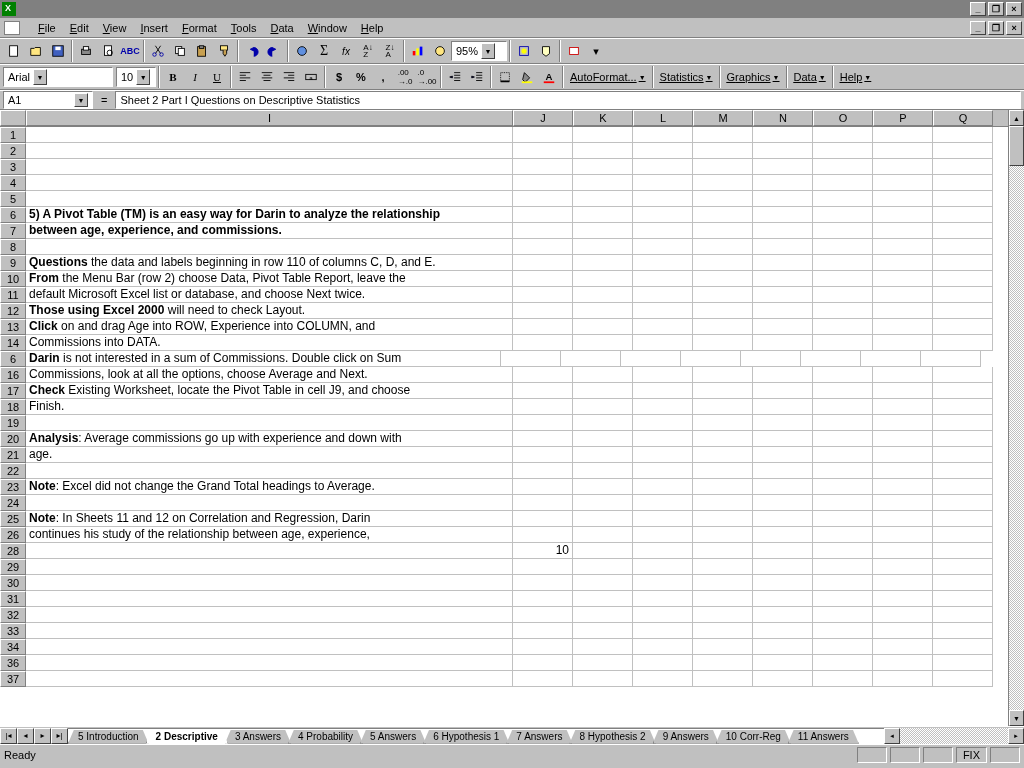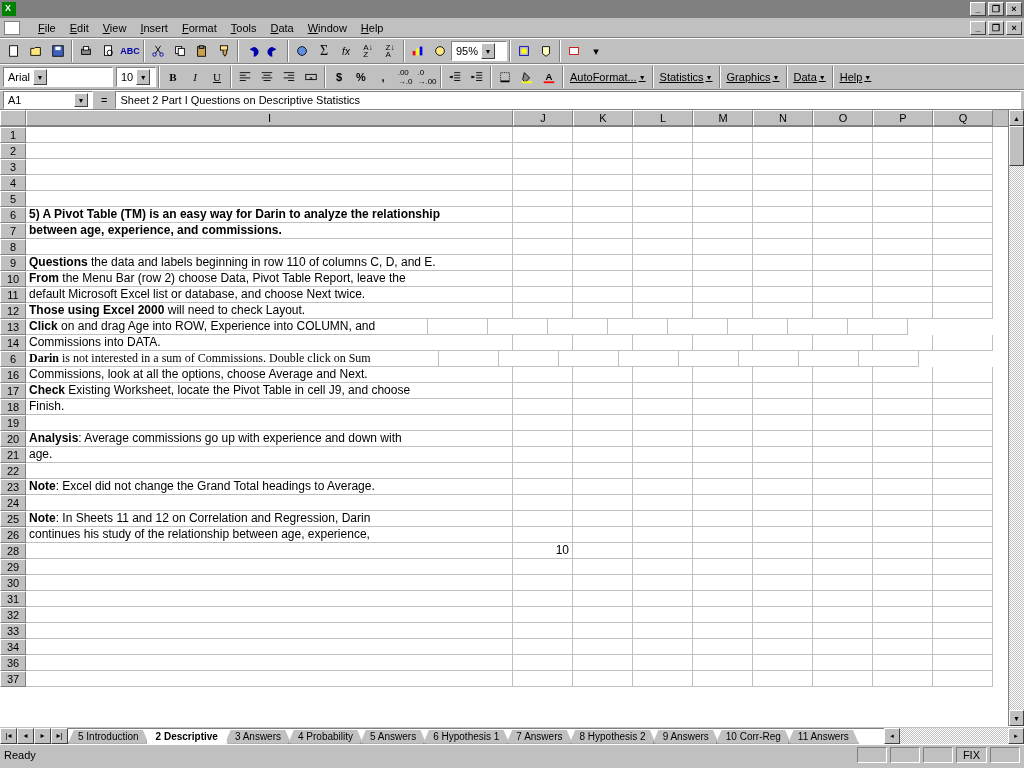--- a/index.html
+++ b/index.html
@@ -440,21 +440,21 @@
           <div class="cell" style="width: 60px;"></div>
           <div class="cell" style="width: 60px;"></div>
           <div class="cell" style="width: 60px;"></div>
           <div class="cell" style="width: 60px;"></div>
           <div class="cell" style="width: 60px;"></div>
           <div class="cell" style="width: 60px;"></div>
           <div class="cell" style="width: 60px;"></div>
         </div>
         <div class="row">
           <div class="rowh">13</div>
-          <div class="cell" style="width: 402px;"><b>Click</b> on and drag Age into ROW, Experience into COLUMN, and</div>
+          <div class="cell" style="width: 487px;"><b>Click</b> on and drag Age into ROW, Experience into COLUMN, and</div>
           <div class="cell" style="width: 60px;"></div>
           <div class="cell" style="width: 60px;"></div>
           <div class="cell" style="width: 60px;"></div>
           <div class="cell" style="width: 60px;"></div>
           <div class="cell" style="width: 60px;"></div>
           <div class="cell" style="width: 60px;"></div>
           <div class="cell" style="width: 60px;"></div>
           <div class="cell" style="width: 60px;"></div>
         </div>
         <div class="row">
@@ -464,21 +464,21 @@
           <div class="cell" style="width: 60px;"></div>
           <div class="cell" style="width: 60px;"></div>
           <div class="cell" style="width: 60px;"></div>
           <div class="cell" style="width: 60px;"></div>
           <div class="cell" style="width: 60px;"></div>
           <div class="cell" style="width: 60px;"></div>
           <div class="cell" style="width: 60px;"></div>
         </div>
         <div class="row">
           <div class="rowh">6</div>
-          <div class="cell" style="width: 413px; font-family: Liberation Serif, serif;"><b>Darin</b> is not interested in a sum of Commissions. Double click on Sum</div>
+          <div class="cell" style="width: 475px;"><b>Darin</b> is not interested in a sum of Commissions. Double click on Sum</div>
           <div class="cell" style="width: 60px;"></div>
           <div class="cell" style="width: 60px;"></div>
           <div class="cell" style="width: 60px;"></div>
           <div class="cell" style="width: 60px;"></div>
           <div class="cell" style="width: 60px;"></div>
           <div class="cell" style="width: 60px;"></div>
           <div class="cell" style="width: 60px;"></div>
           <div class="cell" style="width: 60px;"></div>
         </div>
         <div class="row">

